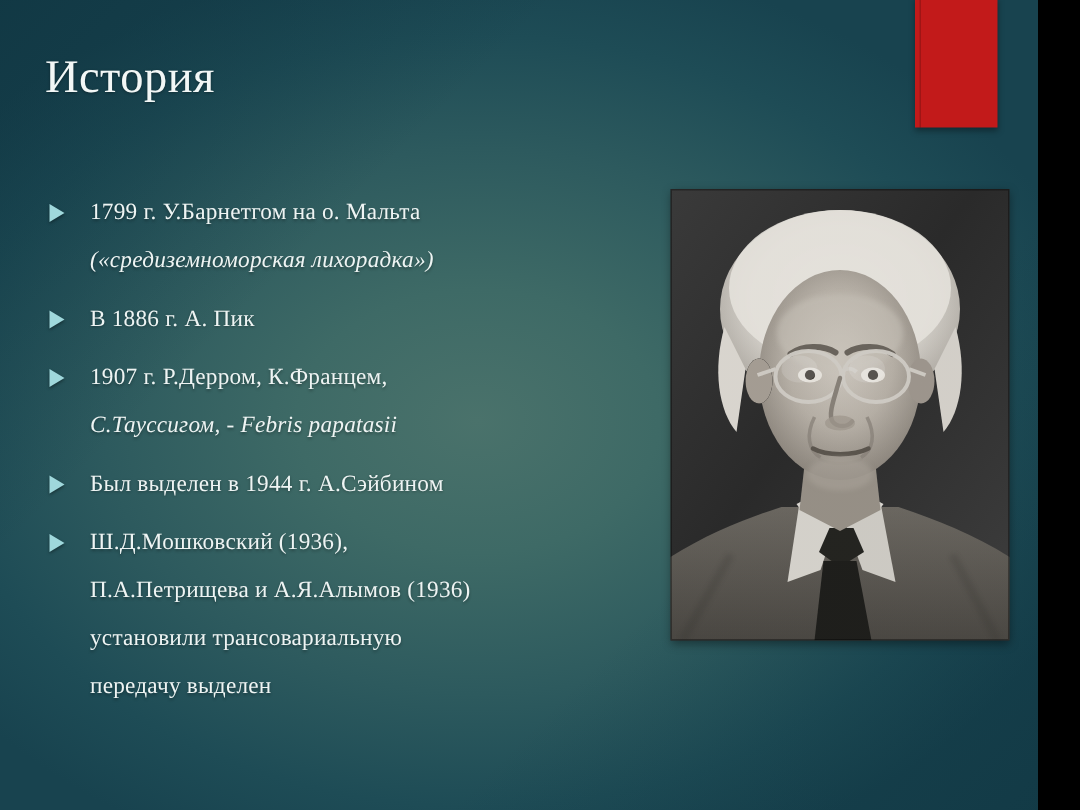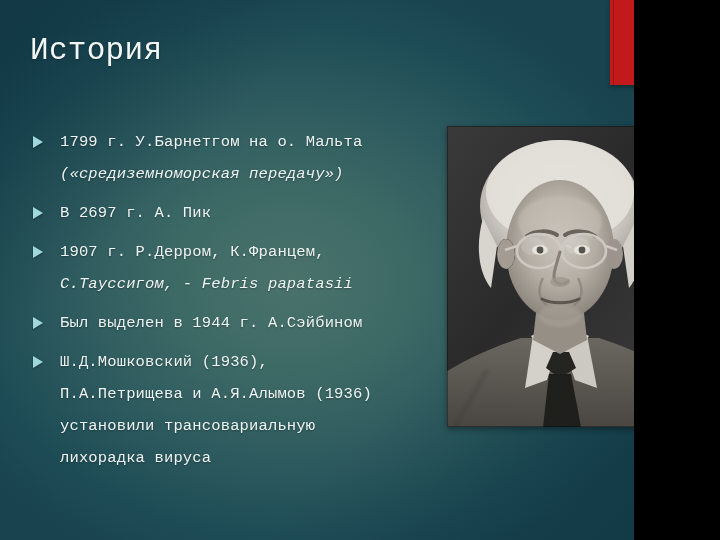--- a/index.html
+++ b/index.html
@@ -3,24 +3,24 @@
 <meta charset="utf-8">
 <title>История</title>
 <style>
   html, body {
     margin: 0;
     padding: 0;
     background: #000;
   }
   #slide {
     position: relative;
-    width: 634px;
+    width: 692px;
     height: 540px;
     overflow: hidden;
-    font-family: Liberation Mono, monospace;
+    font-family: Liberation Serif, serif;
     background-color: #1d4b55;
     background-image:
       radial-gradient(ellipse 62% 58% at 46% 52%, #4a726b 0%, #3e6a66 28%, #2d5a5e 58%, #1e4c56 82%, #18434f 100%);
   }
   
   #slide::after {
     content: "";
     position: absolute;
     inset: 0;
     pointer-events: none;
@@ -128,28 +128,28 @@
   <div class="slide-title">История</div>
 
   <div class="body-list">
 
     <div class="bullet-group">
       <div class="bullet-line">
         <span class="bullet-marker"></span>
         <span>1799 г. У.Барнетгом на о. Мальта</span>
       </div>
       <div class="bullet-line cont">
-        <span class="italic">(«средиземноморская передачу»)</span>
-      </div>
-    </div>
-
-    <div class="bullet-group">
-      <div class="bullet-line">
-        <span class="bullet-marker"></span>
-        <span>В 2697 г. А. Пик</span>
+        <span class="italic">(«средиземноморская лихорадка»)</span>
+      </div>
+    </div>
+
+    <div class="bullet-group">
+      <div class="bullet-line">
+        <span class="bullet-marker"></span>
+        <span>В 1886 г. А. Пик</span>
       </div>
     </div>
 
     <div class="bullet-group">
       <div class="bullet-line">
         <span class="bullet-marker"></span>
         <span>1907 г. Р.Дерром, К.Францем,</span>
       </div>
       <div class="bullet-line cont">
         <span class="italic">С.Тауссигом, - Febris papatasii</span>
@@ -168,21 +168,21 @@
         <span class="bullet-marker"></span>
         <span>Ш.Д.Мошковский (1936),</span>
       </div>
       <div class="bullet-line cont">
         <span>П.А.Петрищева и А.Я.Алымов (1936)</span>
       </div>
       <div class="bullet-line cont">
         <span>установили трансовариальную</span>
       </div>
       <div class="bullet-line cont">
-        <span>лихорадка вируса</span>
+        <span>передачу выделен</span>
       </div>
     </div>
 
   </div>
 
   <div class="portrait-frame">
     <svg viewBox="0 0 226 301" preserveAspectRatio="xMidYMid slice" role="img">
       <defs>
         <linearGradient id="bgGrad" x1="0" y1="0" x2="1" y2="1">
           <stop offset="0%" stop-color="#3a3a3a"></stop>

